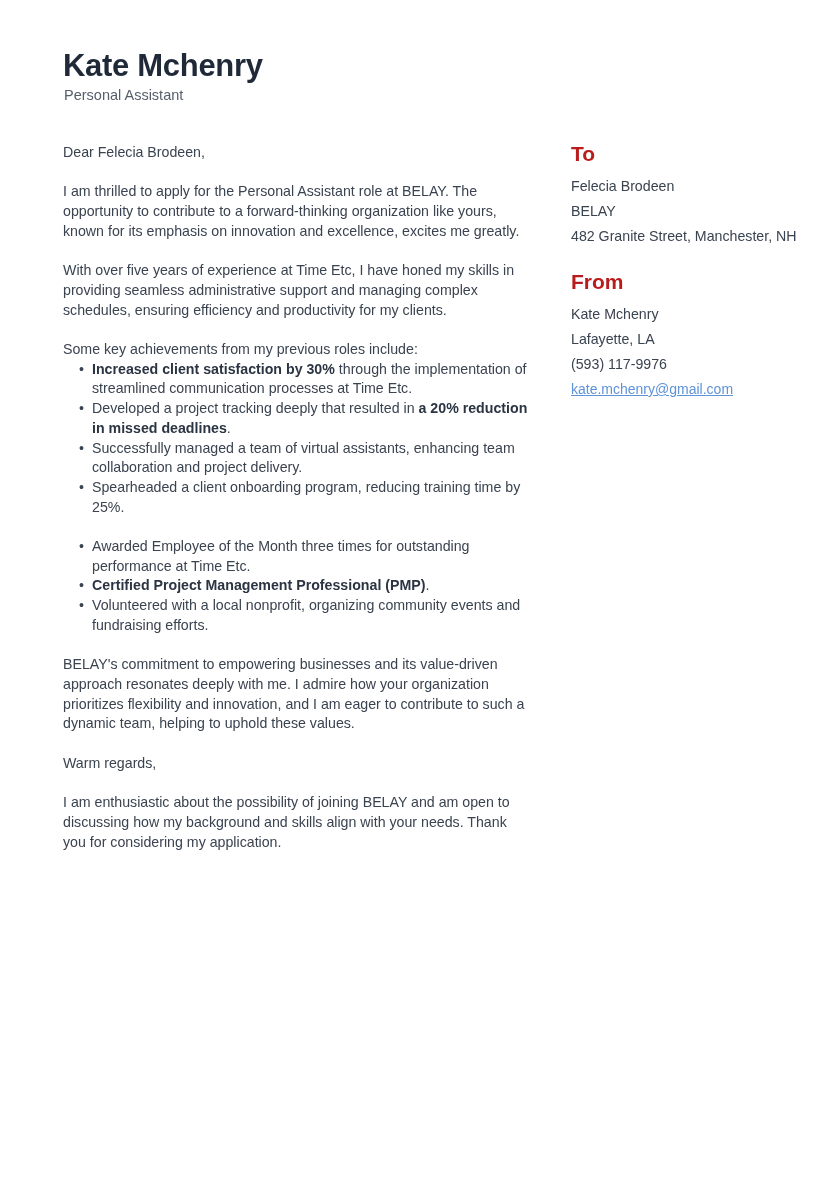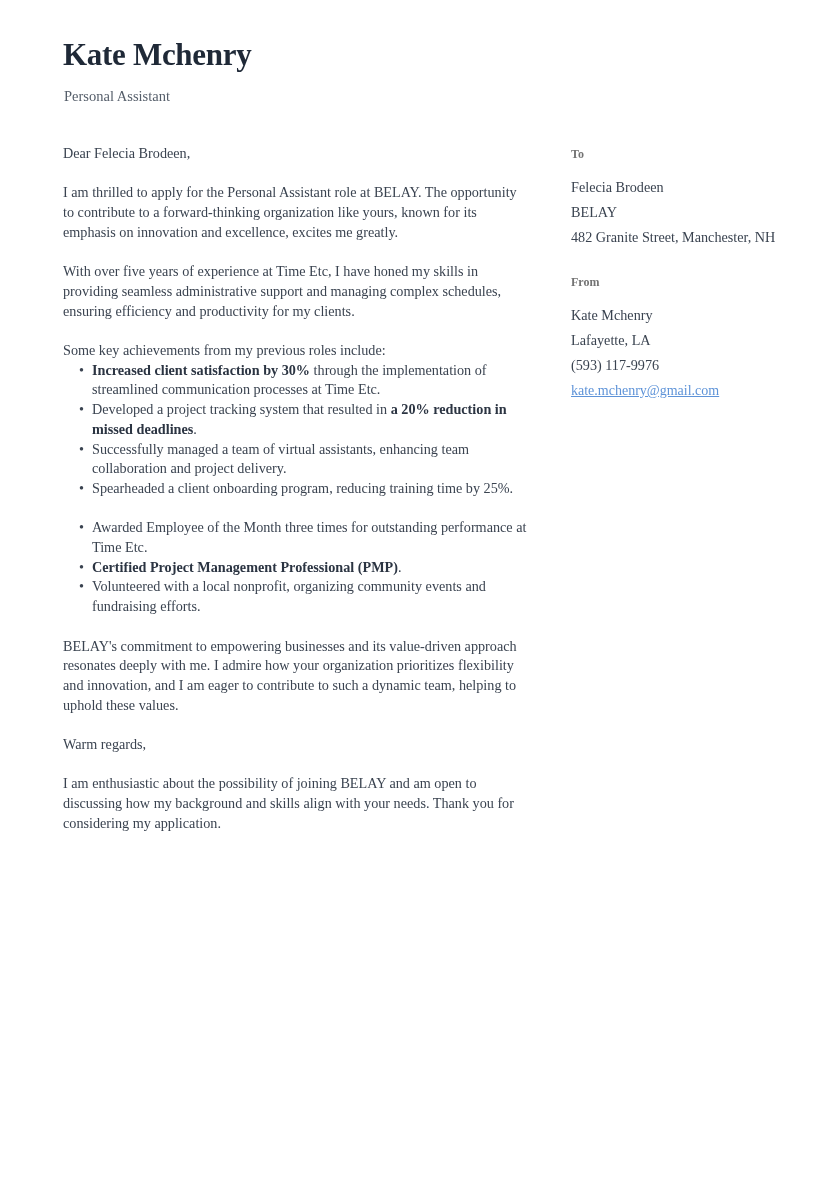--- a/index.html
+++ b/index.html
@@ -9,34 +9,33 @@
     background: #ffffff;
   }
   body {
     width: 833px;
     height: 1178px;
     font-family: "Liberation Sans", sans-serif;
     color: #3a4350;
     overflow: hidden;
   }
   .page {
-    padding: 36px 44px 0 63px;
-    font-family: Liberation Serif, serif;
+    padding: 47px 44px 0 63px;
   }
   
   .doc-header .name {
     margin: 0;
     font-size: 31px;
     line-height: 38px;
     font-weight: 700;
     letter-spacing: -0.3px;
     color: #1f2937;
   }
   .doc-header .role {
-    margin: 13px 0 0 1px;
+    margin: 1px 0 0 1px;
     font-size: 14.5px;
     line-height: 18px;
     color: #555e6a;
   }
   
   .columns {
     display: flex;
     margin-top: 39px;
   }
   .main-col {
@@ -71,24 +70,24 @@
   .main-col li::before {
     content: "\2022";
     position: absolute;
     left: 0;
     top: 0;
     color: #3a4350;
   }
   
   .side-section h3 {
     margin: 0 0 10px;
-    font-size: 12px;
+    font-size: 21px;
     line-height: 21px;
     font-weight: 700;
-    color: #737373;
+    color: #b91c1c;
   }
   .side-section.from-section { margin-top: 22px; }
   .side-section .line {
     font-size: 14.2px;
     line-height: 25px;
     white-space: nowrap;
     color: #3a4350;
   }
   .side-section a.email-link {
     color: #5e93d8;
@@ -109,21 +108,21 @@
 
   <div class="columns">
 
     <div class="main-col">
         <p><span>Dear Felecia Brodeen,</span></p>
         <p><span>I am thrilled to apply for the Personal Assistant role at BELAY. The opportunity to contribute to a forward-thinking organization like yours, known for its emphasis on innovation and excellence, excites me greatly.</span></p>
         <p><span>With over five years of experience at Time Etc, I have honed my skills in providing seamless administrative support and managing complex schedules, ensuring efficiency and productivity for my clients.</span></p>
         <p class="tight"><span>Some key achievements from my previous roles include:</span></p>
         <ul>
           <li><strong>Increased client satisfaction by 30%</strong><span> through the implementation of streamlined communication processes at Time Etc.</span></li>
-          <li><span>Developed a project tracking system that resulted in </span><strong>a 20% reduction in missed deadlines</strong><span>.</span></li>
+          <li><span>Developed a project tracking deeply that resulted in </span><strong>a 20% reduction in missed deadlines</strong><span>.</span></li>
           <li><span>Successfully managed a team of virtual assistants, enhancing team collaboration and project delivery.</span></li>
           <li><span>Spearheaded a client onboarding program, reducing training time by 25%.</span></li>
         </ul>
         <ul>
           <li><span>Awarded Employee of the Month three times for outstanding performance at Time Etc.</span></li>
           <li><strong>Certified Project Management Professional (PMP)</strong><span>.</span></li>
           <li><span>Volunteered with a local nonprofit, organizing community events and fundraising efforts.</span></li>
         </ul>
         <p><span>BELAY's commitment to empowering businesses and its value-driven approach resonates deeply with me. I admire how your organization prioritizes flexibility and innovation, and I am eager to contribute to such a dynamic team, helping to uphold these values.</span></p>
         <p><span>Warm regards,</span></p>

